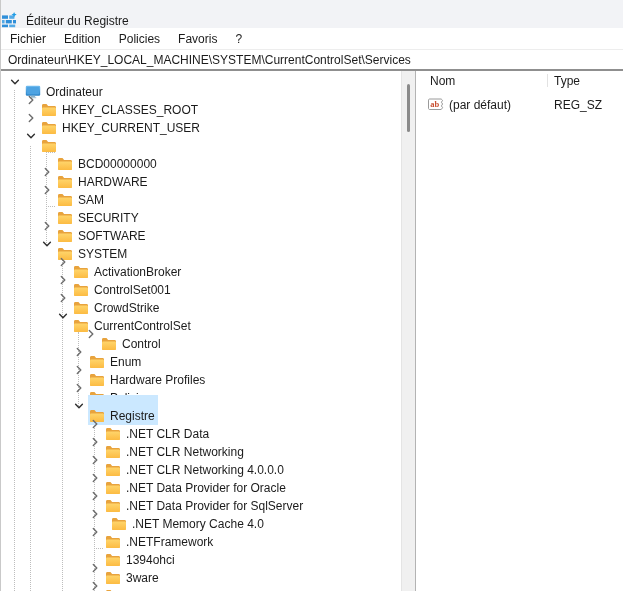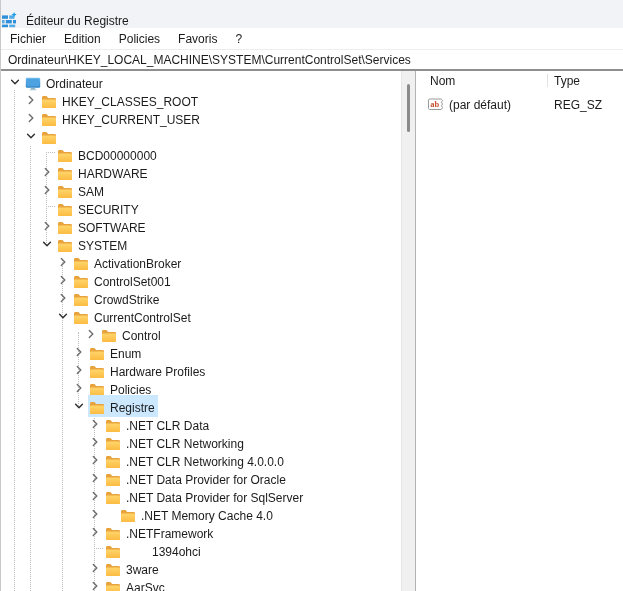--- a/index.html
+++ b/index.html
@@ -21,21 +21,21 @@
   
   .content{position:absolute;left:0;top:71px;right:0;bottom:0;}
   .tree-panel{position:absolute;left:0;top:0;width:400px;height:100%;background:#fff;overflow:hidden;}
   .tree-scrollbar{position:absolute;left:400px;top:0;width:14px;height:100%;background:#f0f0f0;border-left:1px solid #e4e4e4;box-sizing:border-box;}
   .tree-scroll-thumb{position:absolute;left:5px;top:13px;width:3px;height:48px;background:#8a8a8a;border-radius:2px;}
   .panel-divider{position:absolute;left:414px;top:0;width:1px;height:100%;background:#b3b3b3;}
   .details-panel{position:absolute;left:415px;top:0;right:0;height:100%;background:#fff;font-size:12px;}
   
   .tree-row{position:absolute;left:0;height:18px;width:100%;display:block;cursor:default;}
   .chevron{position:absolute;top:3px;width:12px;height:12px;}
-  .row-content{position:absolute;top:0;height:18px;display:inline-flex;align-items:center;padding:4px 3px 0 1px;}
+  .row-content{position:absolute;top:0;height:18px;display:inline-flex;align-items:center;padding:12px 3px 0 1px;}
   .row-content.sel{background:#cbe8ff;}
   .tree-ico{width:16px;height:14px;flex:0 0 auto;}
   .tree-label{font-size:12px;margin-left:5px;white-space:nowrap;}
   .guide{position:absolute;width:0;border-left:1px dotted #bdbdbd;}
   .stub{position:absolute;height:0;border-top:1px dotted #bdbdbd;}
   
   .col-header{position:absolute;top:2px;height:16px;line-height:16px;cursor:default;}
   .col-sep{position:absolute;top:3px;width:1px;height:13px;background:#e2e2e2;}
   .detail-row{position:absolute;top:25px;left:0;right:0;height:18px;}
   .detail-row .val-icon{position:absolute;left:12px;top:2px;}
@@ -557,21 +557,21 @@
                 <rect x="1" y="4.4" width="14" height="8.6" rx="1.1" fill="url(#fg)"></rect>
               </svg>
             </span>
             <span class="tree-label">.NET Data Provider for SqlServer</span>
           </span>
         </div>
         <div class="tree-row" style="top: 432px;">
           <span class="chevron" style="left: 88px;"><svg width="12" height="12" viewBox="0 0 12 12">
               <path d="M4.3 2.6 L7.8 6 L4.3 9.4" fill="none" stroke="#6d6d6d" stroke-width="1.4" stroke-linecap="round" stroke-linejoin="round"></path>
             </svg></span>
-          <span class="row-content" style="left: 118px;">
+          <span class="row-content" style="left: 109px;">
             <span style="display: inline-flex;">
               <svg class="tree-ico" width="16" height="14" viewBox="0 0 16 14">
                 <defs>
                   <linearGradient id="fg" x1="0" y1="0" x2="0" y2="1">
                     <stop offset="0" stop-color="#ffd56b"></stop>
                     <stop offset="1" stop-color="#fcbb42"></stop>
                   </linearGradient>
                 </defs>
                 <path d="M1 2.4 C1 1.6 1.6 1 2.4 1 H5.5 L7.1 2.9 H13.6 C14.4 2.9 15 3.5 15 4.3 V11.6 C15 12.4 14.4 13 13.6 13 H2.4 C1.6 13 1 12.4 1 11.6 Z" fill="#e8a33d"></path>
                 <rect x="1" y="4.4" width="14" height="8.6" rx="1.1" fill="url(#fg)"></rect>
@@ -595,21 +595,21 @@
                 </defs>
                 <path d="M1 2.4 C1 1.6 1.6 1 2.4 1 H5.5 L7.1 2.9 H13.6 C14.4 2.9 15 3.5 15 4.3 V11.6 C15 12.4 14.4 13 13.6 13 H2.4 C1.6 13 1 12.4 1 11.6 Z" fill="#e8a33d"></path>
                 <rect x="1" y="4.4" width="14" height="8.6" rx="1.1" fill="url(#fg)"></rect>
               </svg>
             </span>
             <span class="tree-label">.NETFramework</span>
           </span>
         </div>
         <div class="tree-row" style="top: 468px;">
           <div class="stub" style="left: 93px; width: 9px; top: 9px;"></div>
-          <span class="row-content" style="left: 103px; gap: 26px;">
+          <span class="row-content" style="left: 103px;">
             <span style="display: inline-flex;">
               <svg class="tree-ico" width="16" height="14" viewBox="0 0 16 14">
                 <defs>
                   <linearGradient id="fg" x1="0" y1="0" x2="0" y2="1">
                     <stop offset="0" stop-color="#ffd56b"></stop>
                     <stop offset="1" stop-color="#fcbb42"></stop>
                   </linearGradient>
                 </defs>
                 <path d="M1 2.4 C1 1.6 1.6 1 2.4 1 H5.5 L7.1 2.9 H13.6 C14.4 2.9 15 3.5 15 4.3 V11.6 C15 12.4 14.4 13 13.6 13 H2.4 C1.6 13 1 12.4 1 11.6 Z" fill="#e8a33d"></path>
                 <rect x="1" y="4.4" width="14" height="8.6" rx="1.1" fill="url(#fg)"></rect>

